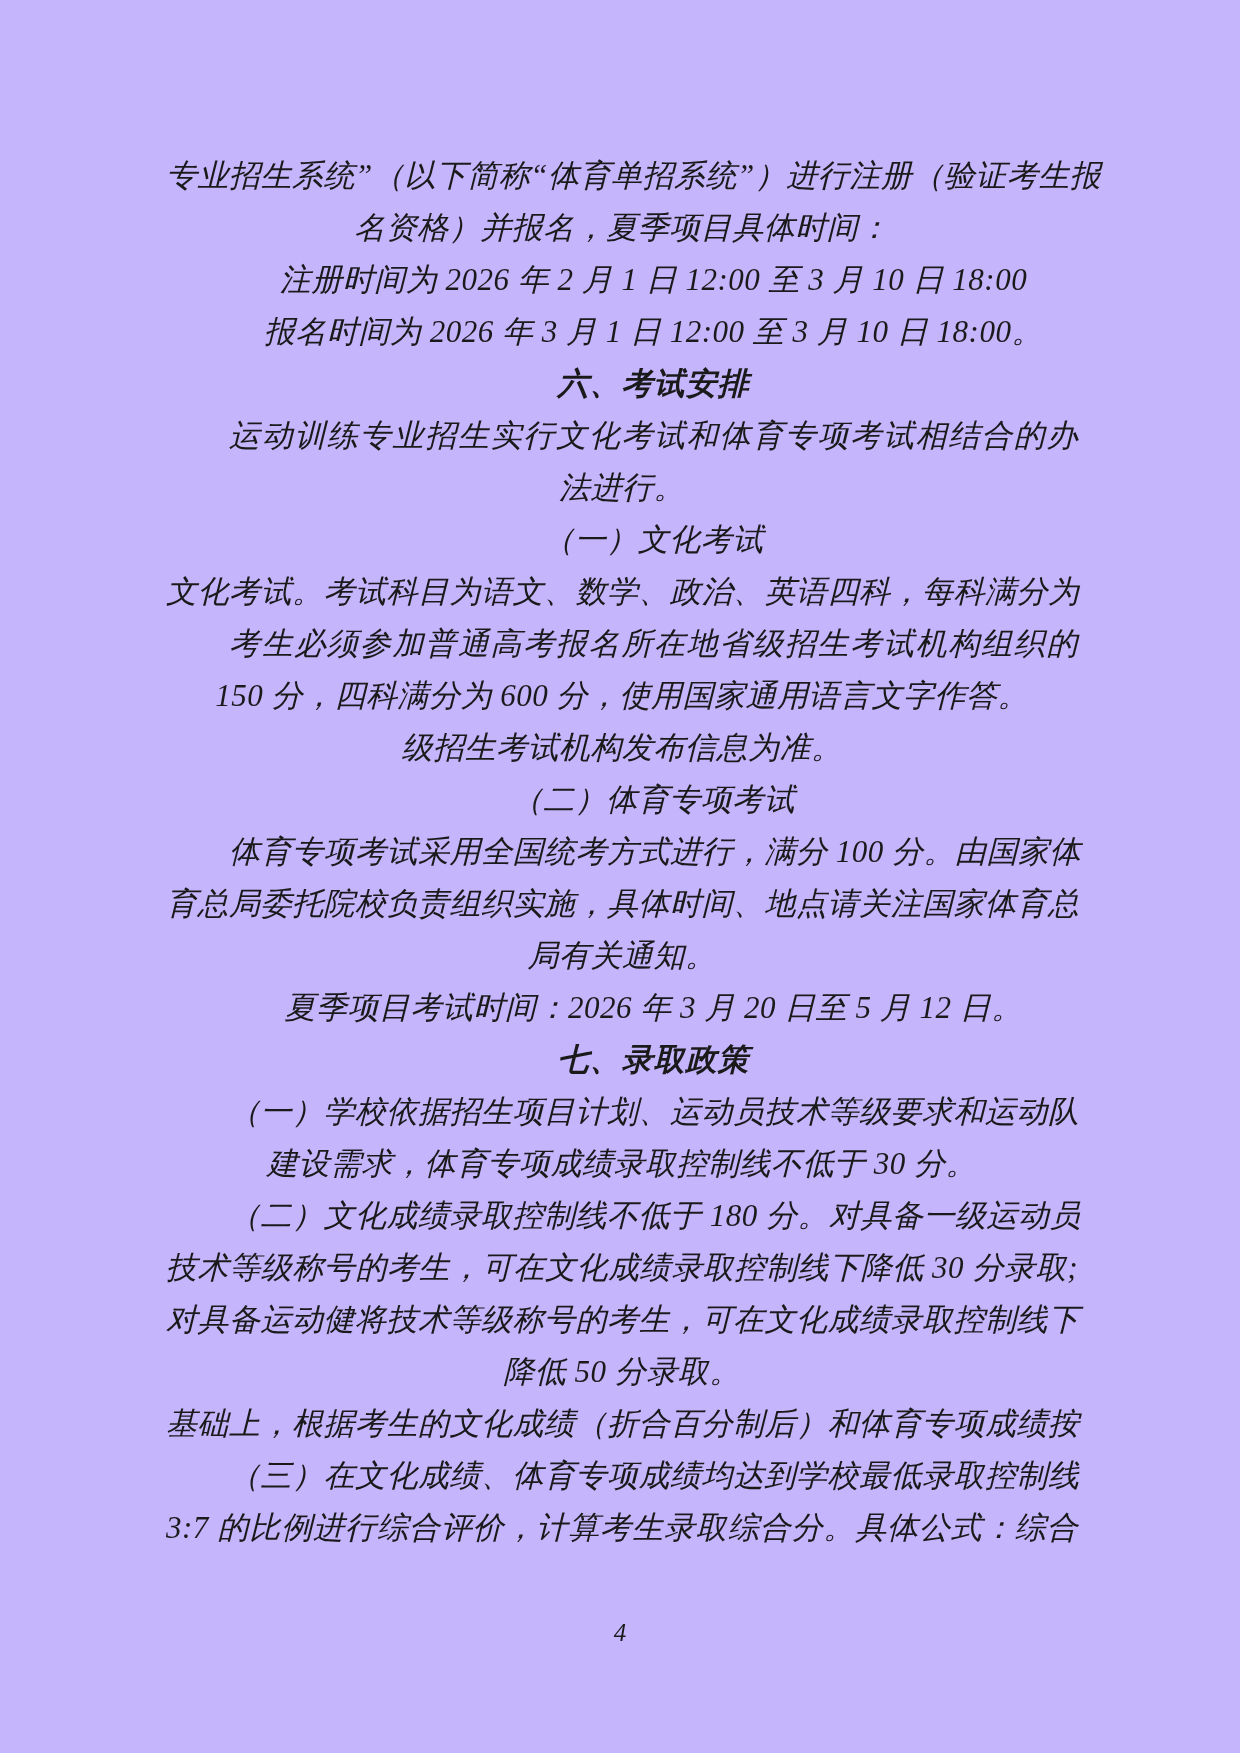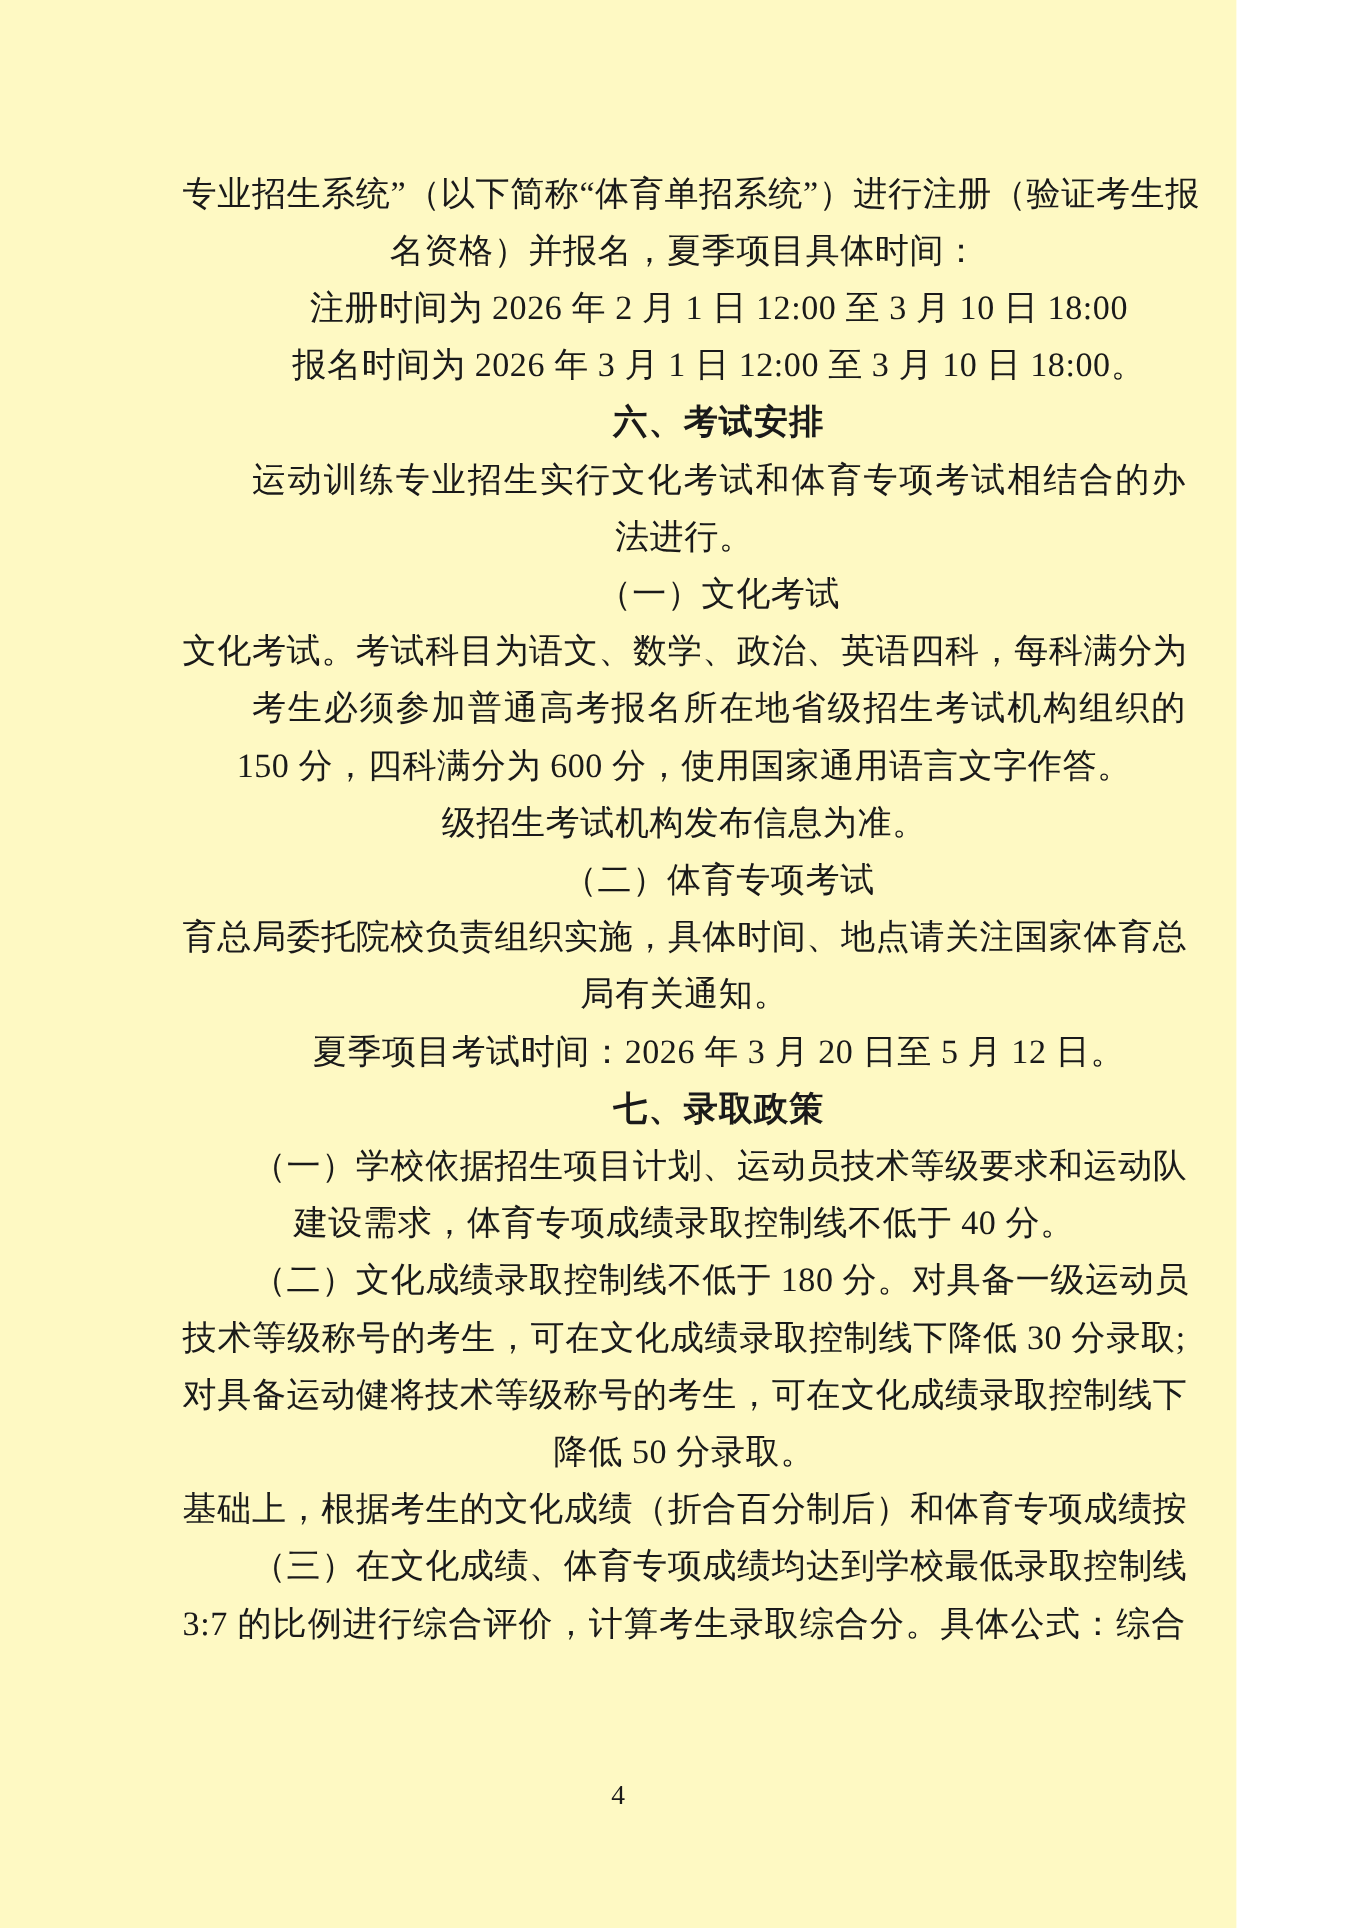--- a/index.html
+++ b/index.html
@@ -2,26 +2,27 @@
 <html lang="zh"><head>
 <meta charset="utf-8">
 <style>
   html, body {
     margin: 0;
     padding: 0;
     background: #ffffff;
   }
   .page {
     position: relative;
-    width: 1124px;
+    width: 1240px;
     height: 1753px;
-    background: #fef9c3;
+    background: #c4b5fd;
     overflow: hidden;
     font-family: "Liberation Serif", serif;
     color: #1a1a1a;
+    font-style: italic;
   }
   .content {
     position: absolute;
     left: 166px;
     top: 150px;
     width: 912px;
   }
   .ln {
     font-size: 31px;
     line-height: 52px;
@@ -68,26 +69,27 @@
     <div class="ln ind">报名时间为 2026 年 3 月 1 日 12:00 至 3 月 10 日 18:00。</div>
     <div class="ln ind hd">六、考试安排</div>
     <div class="ln ind jf">运动训练专业招生实行文化考试和体育专项考试相结合的办</div>
     <div class="ln">法进行。</div>
     <div class="ln ind">（一）文化考试</div>
     <div class="ln jf">文化考试。考试科目为语文、数学、政治、英语四科，每科满分为</div>
     <div class="ln ind jf">考生必须参加普通高考报名所在地省级招生考试机构组织的</div>
     <div class="ln">150 分，四科满分为 600 分，使用国家通用语言文字作答。</div>
     <div class="ln">级招生考试机构发布信息为准。</div>
     <div class="ln ind">（二）体育专项考试</div>
+    <div class="ln ind jf">体育专项考试采用全国统考方式进行，满分 100 分。由国家体</div>
     <div class="ln jf">育总局委托院校负责组织实施，具体时间、地点请关注国家体育总</div>
     <div class="ln">局有关通知。</div>
     <div class="ln ind">夏季项目考试时间：2026 年 3 月 20 日至 5 月 12 日。</div>
     <div class="ln ind hd">七、录取政策</div>
     <div class="ln ind jf">（一）学校依据招生项目计划、运动员技术等级要求和运动队</div>
-    <div class="ln">建设需求，体育专项成绩录取控制线不低于 40 分。</div>
+    <div class="ln">建设需求，体育专项成绩录取控制线不低于 30 分。</div>
     <div class="ln ind jf">（二）文化成绩录取控制线不低于 180 分。对具备一级运动员</div>
     <div class="ln jf">技术等级称号的考生，可在文化成绩录取控制线下降低 30 分录取;</div>
     <div class="ln jf">对具备运动健将技术等级称号的考生，可在文化成绩录取控制线下</div>
     <div class="ln">降低 50 分录取。</div>
     <div class="ln jf">基础上，根据考生的文化成绩（折合百分制后）和体育专项成绩按</div>
     <div class="ln ind jf">（三）在文化成绩、体育专项成绩均达到学校最低录取控制线</div>
     <div class="ln jf">3:7 的比例进行综合评价，计算考生录取综合分。具体公式：综合</div>
   </div>
 
   <div class="footer">4</div>

